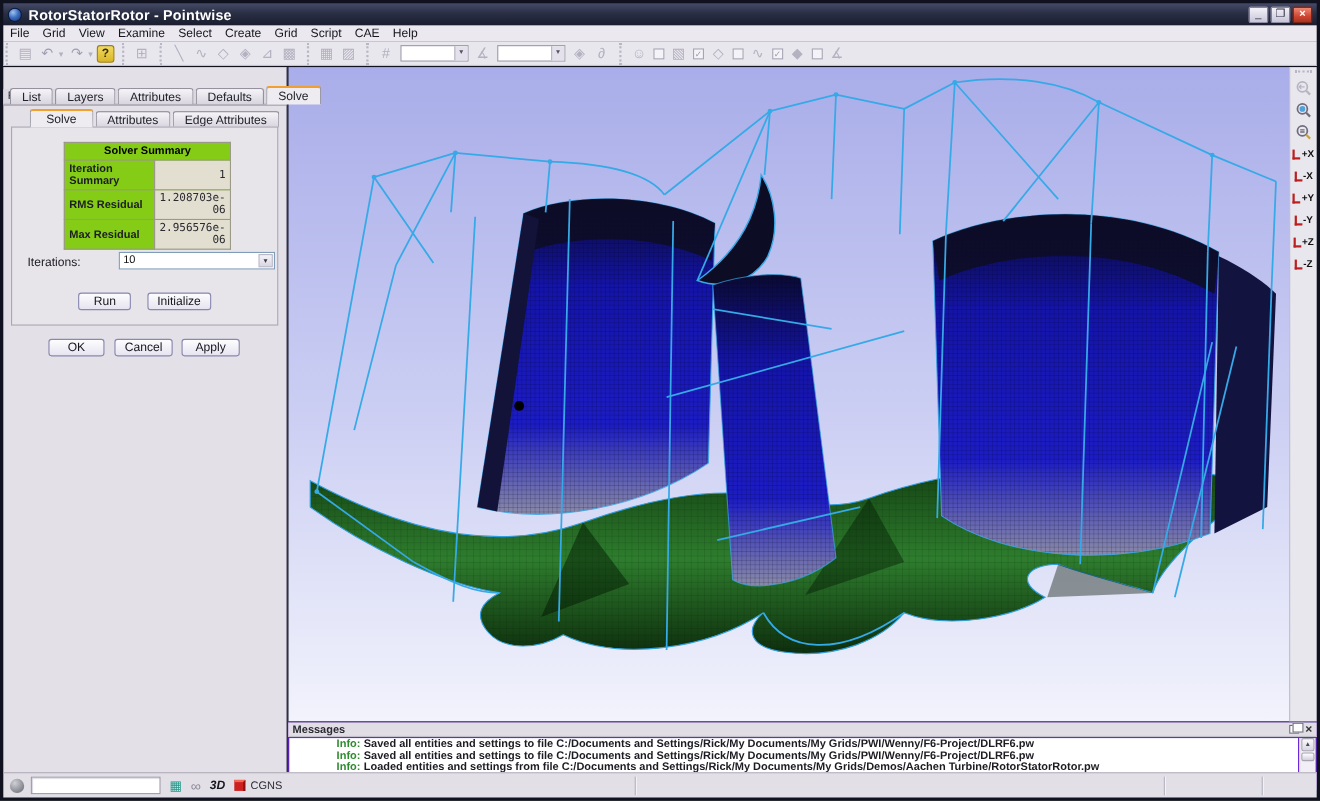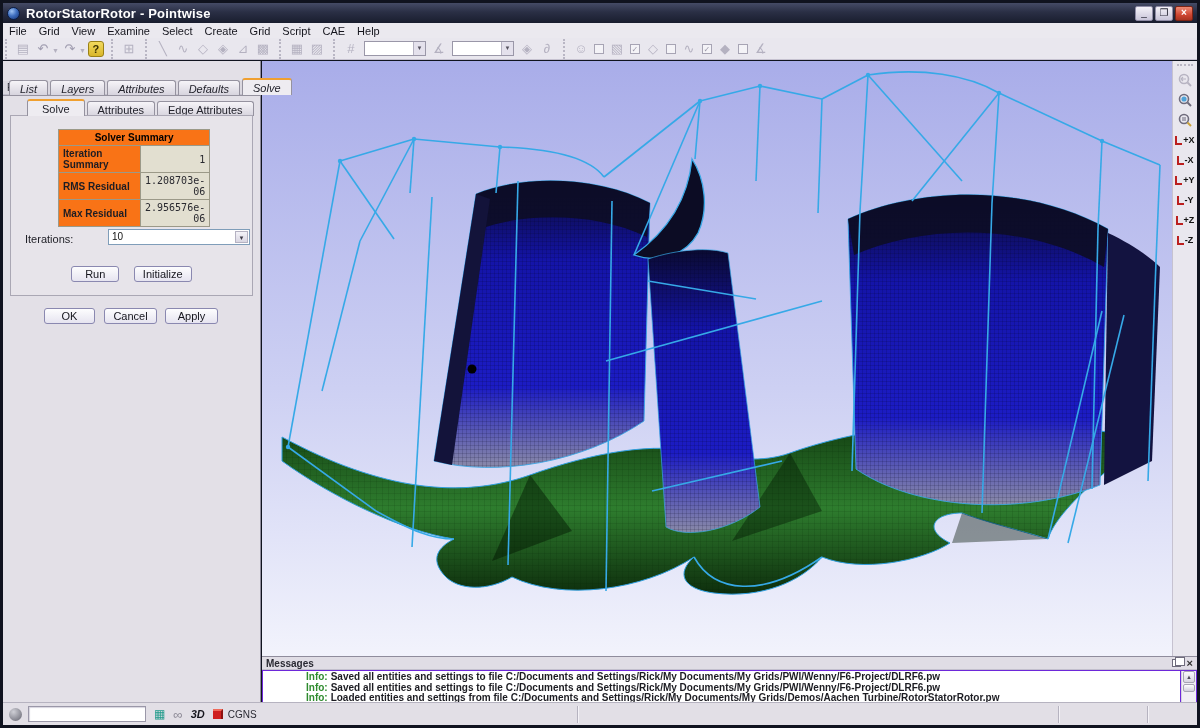--- a/index.html
+++ b/index.html
@@ -44,21 +44,21 @@
   .float-ico{margin-left:auto;width:9px;height:8px;border:1px solid #6f6c7c;background:#fff;position:relative;}
   .float-ico:before{content:"";position:absolute;left:2px;top:-3px;width:8px;height:7px;border:1px solid #6f6c7c;background:#fff;}
   .tabrow{position:absolute;left:6px;display:flex;align-items:flex-end;height:17px;}
   .tab{font-size:11px;color:#23232c;background:linear-gradient(#f6f4f8,#d7d4de);border:1px solid #95929f;
     border-bottom:none;border-radius:3px 3px 0 0;padding:2px 10px 2px 10px;margin-right:2px;height:15px;}
   .tab.active{background:#eeecf1;border-top:2px solid #f0a030;height:17px;padding-top:2px;position:relative;z-index:2;font-weight:normal;}
   .tabline{position:absolute;left:0;right:0;height:1px;background:#95929f;}
   .solvebox{position:absolute;left:7px;right:7px;top:54px;height:181px;border:1px solid #aaa7b4;background:#e7e4ea;}
 
   
-  .sumtable{position:absolute;left:47px;top:13px;border:1px solid #75746a;border-collapse:collapse;background:#f97316;}
+  .sumtable{position:absolute;left:47px;top:13px;border:1px solid #75746a;border-collapse:collapse;background:#84cc16;}
   .sumtable td{border:1px solid #9b9988;font-size:10px;padding:2px 4px;height:15px;}
   .sum-title{font-weight:bold;text-align:center;font-size:10px;}
   .sum-label{font-weight:bold;width:82px;color:#1d1d24;}
   .sum-val{width:66px;background:#e2dfd0;text-align:right;font-family:"DejaVu Sans Mono",monospace;font-size:9px;color:#2a2a30;}
 
   .iter-row{position:absolute;left:14px;top:117px;width:100%;display:flex;align-items:flex-end;}
   .iter-label{font-size:11px;color:#1d1d24;}
   .combo{position:absolute;left:83px;width:142px;height:16px;background:#fff;border:1px solid #7f9db9;font-size:10px;
     padding:1px 3px;color:#111;}
   .combo .arrowbox{position:absolute;right:1px;top:1px;bottom:1px;width:13px;background:linear-gradient(#f4f3f8,#d9d6e2);
@@ -193,21 +193,21 @@
       <span class="ticon dim">∡</span>
     </div>
   </div>
 
   <div class="leftpanel">
     <div class="panel-header">
       <span class="panel-header-title">Panels</span>
       <span class="float-ico"></span>
     </div>
 
-    <div class="tabrow" style="top:17px;font-style:italic;">
+    <div class="tabrow" style="top:17px;">
       <span class="tab">List</span>
       <span class="tab">Layers</span>
       <span class="tab">Attributes</span>
       <span class="tab">Defaults</span>
       <span class="tab active">Solve</span>
     </div>
     <div class="tabline" style="top:34px;"></div>
 
     <div class="tabrow" style="top:38px;left:24px;">
       <span class="tab active" style="padding:2px 14px;">Solve</span>

